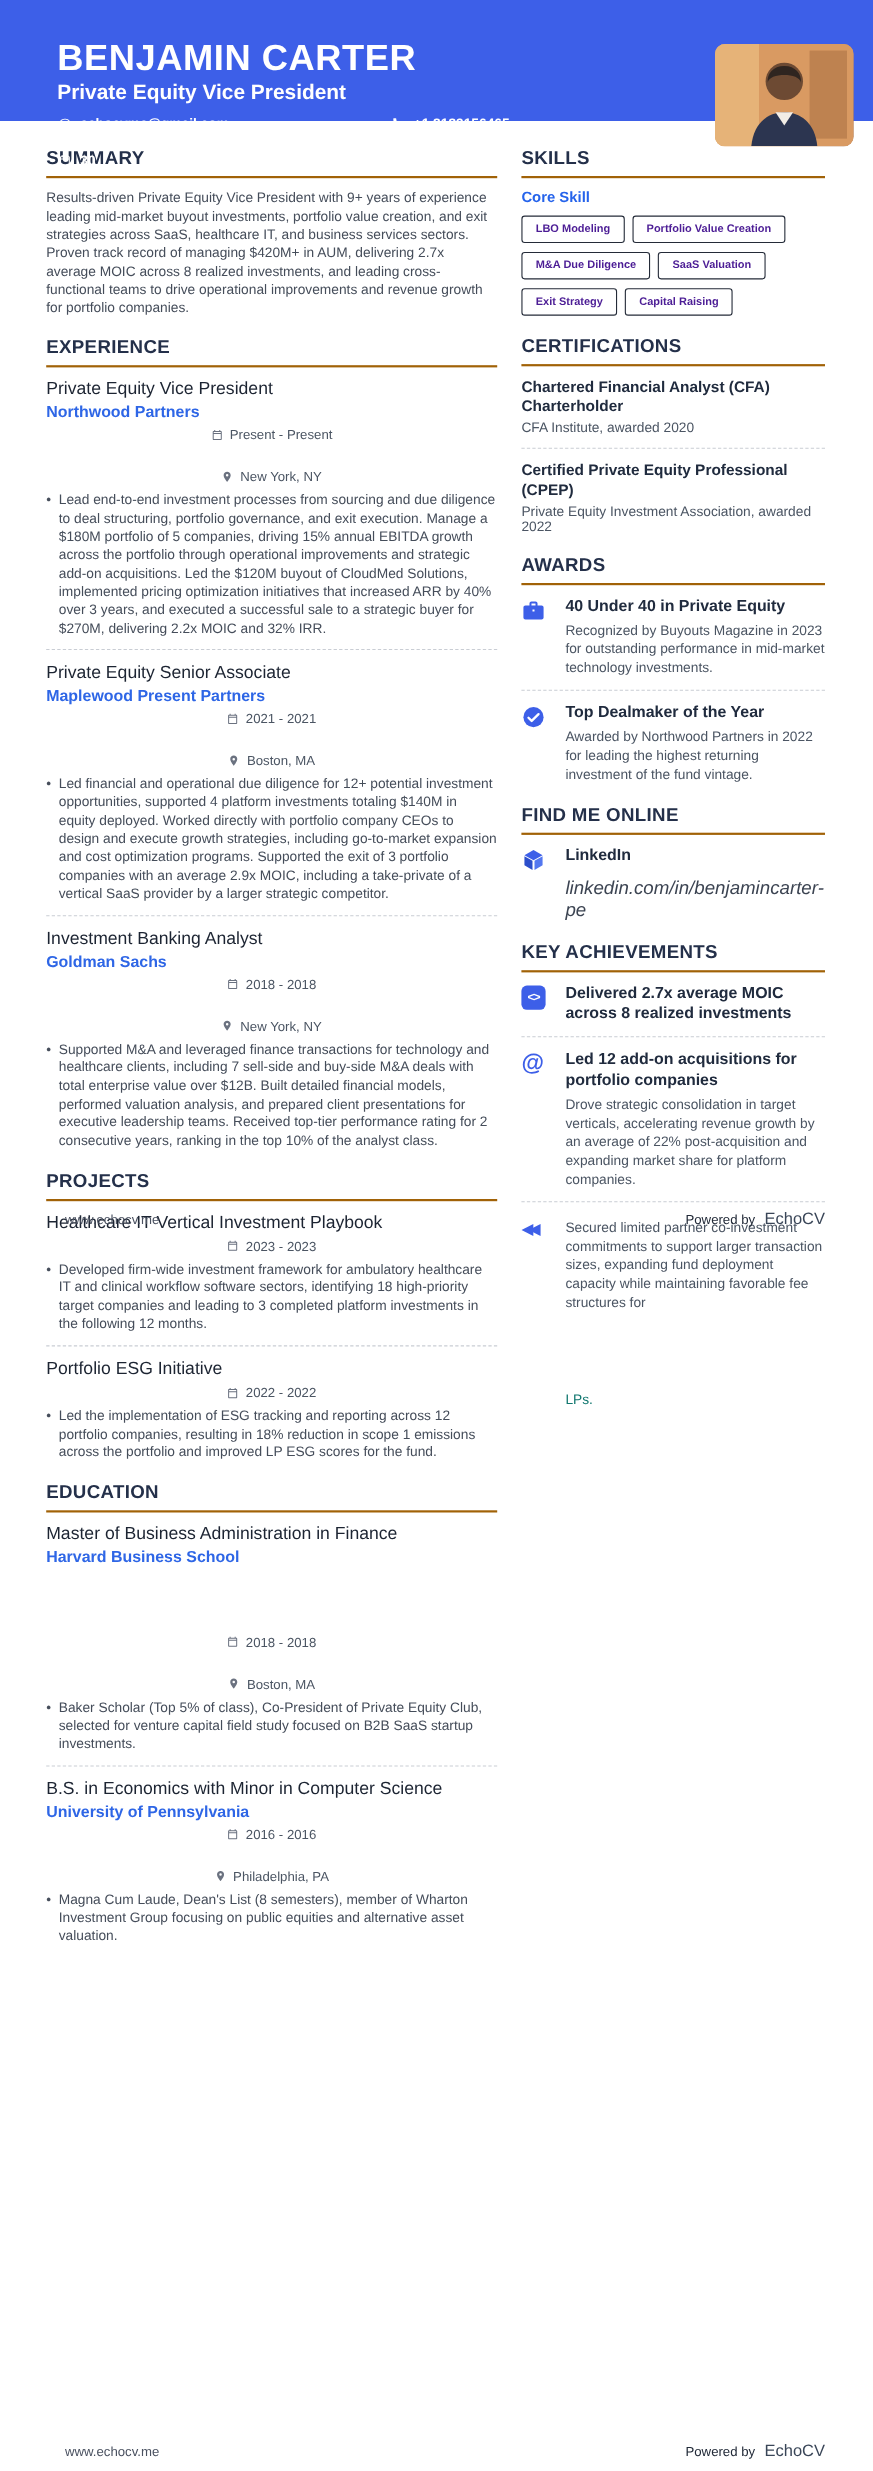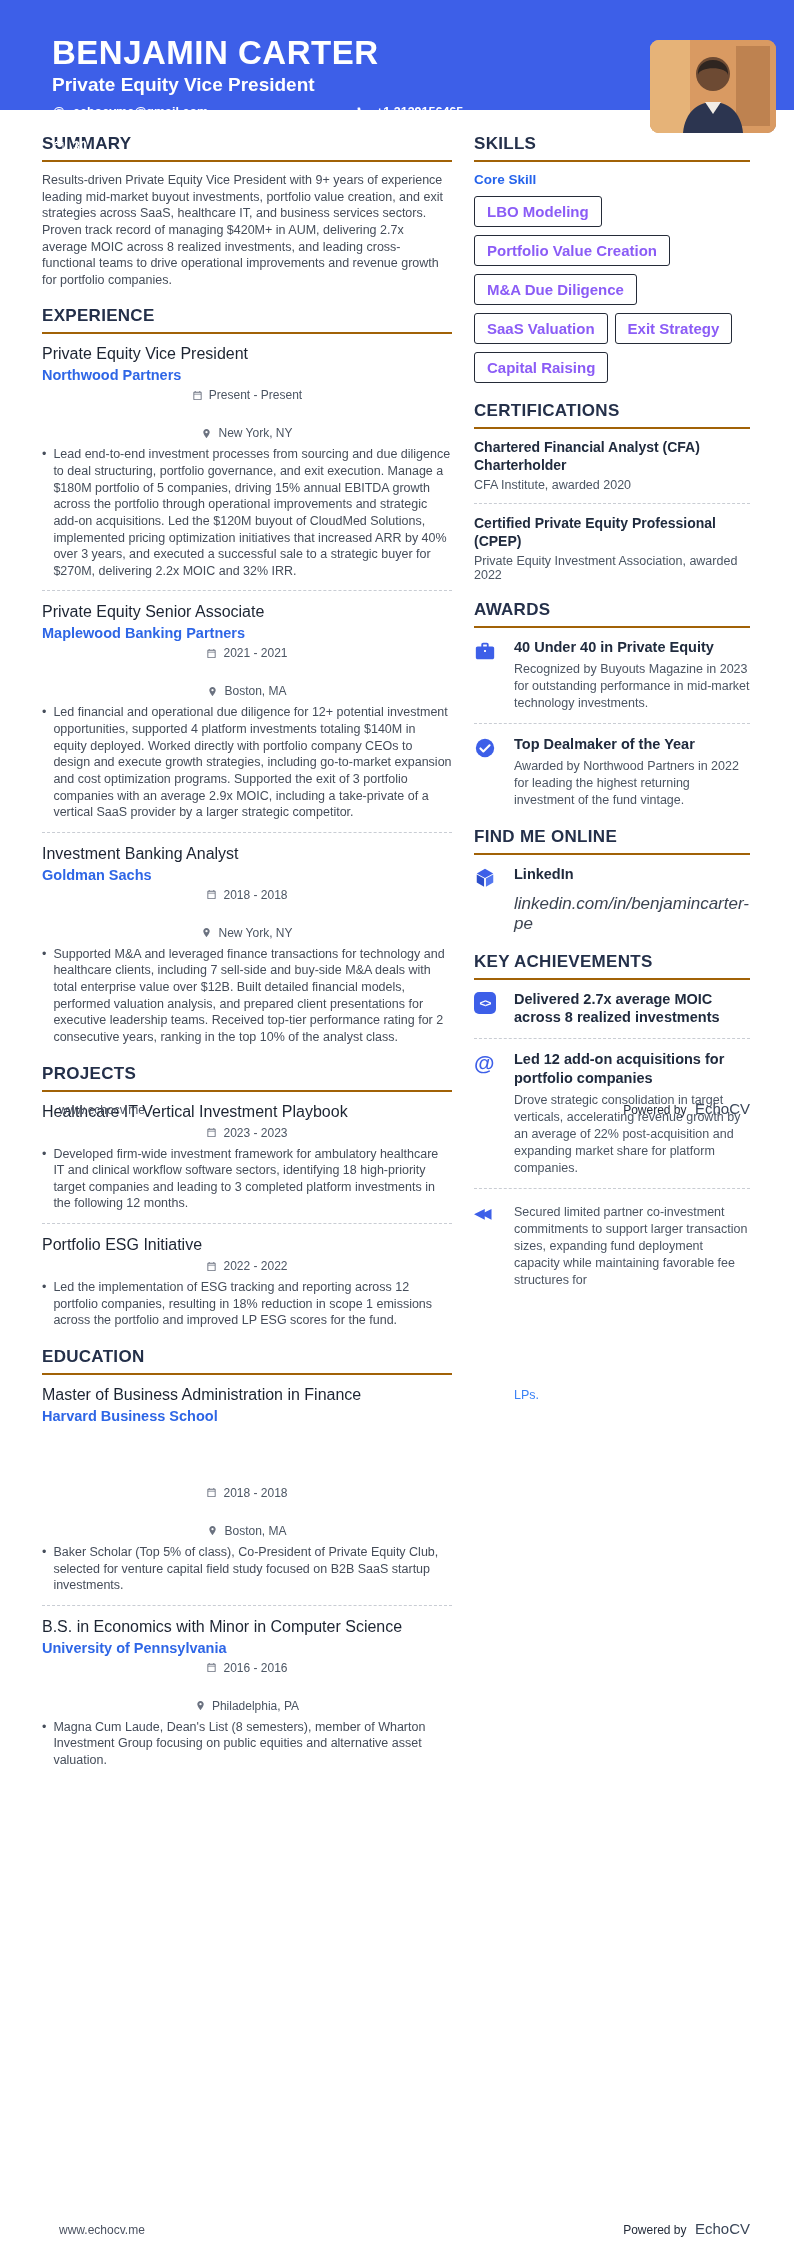--- a/index.html
+++ b/index.html
@@ -39,22 +39,22 @@
   .meta-row { display:flex; align-items:center; gap:24px; margin-top:5px; font-size:12px; color:#4b5563;flex-direction:column; }
   .meta-item { display:flex; align-items:center; gap:6px; }
   .meta-item svg { width:11px; height:11px; fill:#6b7280; flex:none; }
   .bullet { display:flex; gap:7px; margin-top:6px; }
   .bullet::before { content:"•"; color:#454d5a; font-size:12.5px; line-height:1.33; }
   .dashed-sep { border-top:1px dashed #c9cdd4; margin:11px 0; }
 
   
   .skill-group { font-size:13.5px; font-weight:700; color:#2563eb; margin-bottom:9px; }
   .chips { display:flex; flex-wrap:wrap; gap:8px 7px; }
-  .chip { border:1.5px solid #242b38; border-radius:3px; padding:6px 12px; font-size:15px;
-          font-weight:700; color:#8b5cf6; background:#fff; white-space:nowrap; }
+  .chip { border:1.5px solid #242b38; border-radius:3px; padding:6px 12px; font-size:10px;
+          font-weight:700; color:#4c1d95; background:#fff; white-space:nowrap; }
 
   
   .cert-title { font-size:14px; font-weight:700; color:#202b3e; line-height:1.25; }
   .cert-issuer { font-size:12.5px; color:#4b5563; margin-top:4px; }
 
   
   .icon-row { display:flex; gap:12px; }
   .icon-cell { width:28px; flex:none; padding-top:2px; display:flex; justify-content:flex-start; }
   .icon-cell svg { width:22px; height:22px; }
   .row-title { font-size:14.5px; font-weight:700; color:#202b3e; line-height:1.3; }
@@ -67,21 +67,21 @@
 
   
   .footer { position:absolute; left:59px; right:44px; display:flex; justify-content:space-between; align-items:baseline; }
   .footer.f1 { top:1100px; }
   .footer.f2 { top:2220px; }
   .footer .site { font-size:12px; color:#4a5160; }
   .footer .powered { font-size:12px; color:#222a38; }
   .footer .brand { font-size:15px; color:#3a4658; margin-left:4px; font-weight:500; }
 
   .pagebreak-spacer-left { height:62px; }
-  .lps-cont { margin-top:99px; padding-left:40px; font-size:12.5px; color:#3b82f6; }
+  .lps-cont { margin-top:72px; padding-left:40px; font-size:12.5px; color:#0f766e; }
 </style>
 </head>
 <body>
 
 <div class="page">
 
   <div class="header">
     <div class="name">BENJAMIN CARTER</div>
     <div class="role">Private Equity Vice President</div>
     <div class="contact">
@@ -178,21 +178,21 @@
             </span>
           </div>
           <div class="bullet">
               <span class="body-text">Lead end-to-end investment processes from sourcing and due diligence to deal structuring, portfolio governance, and exit execution. Manage a $180M portfolio of 5 companies, driving 15% annual EBITDA growth across the portfolio through operational improvements and strategic add-on acquisitions. Led the $120M buyout of CloudMed Solutions, implemented pricing optimization initiatives that increased ARR by 40% over 3 years, and executed a successful sale to a strategic buyer for $270M, delivering 2.2x MOIC and 32% IRR.</span>
             </div>
         </div>
         <div class="dashed-sep"></div>
 
         <div>
           <div class="entry-title">Private Equity Senior Associate</div>
-          <div class="entry-company">Maplewood Banking Partners</div>
+          <div class="entry-company">Maplewood Present Partners</div>
           <div class="meta-row">
             <span class="meta-item">
               <svg viewBox="0 0 24 24">
                   <path d="M19 4h-1V2h-2v2H8V2H6v2H5c-1.1 0-2 .9-2 2v14c0 1.1.9 2 2 2h14c1.1 0 2-.9 2-2V6c0-1.1-.9-2-2-2zm0 16H5V10h14v10zM5 8V6h14v2H5z"></path>
                 </svg>
               <span>2021 - 2021</span>
             </span>
             <span class="meta-item">
               <svg viewBox="0 0 24 24">
                   <path d="M12 2C8.13 2 5 5.13 5 8.74c0 5.25 7 13.26 7 13.26s7-8.01 7-13.26C19 5.13 15.87 2 12 2zm0 9.5a2.5 2.5 0 110-5 2.5 2.5 0 010 5z"></path>

